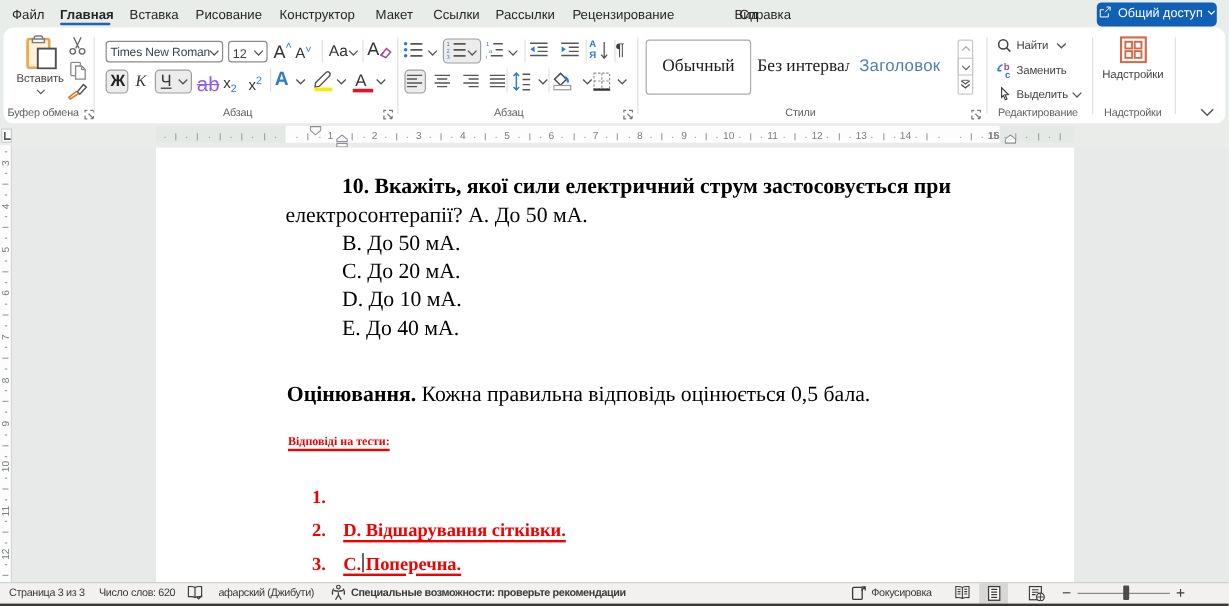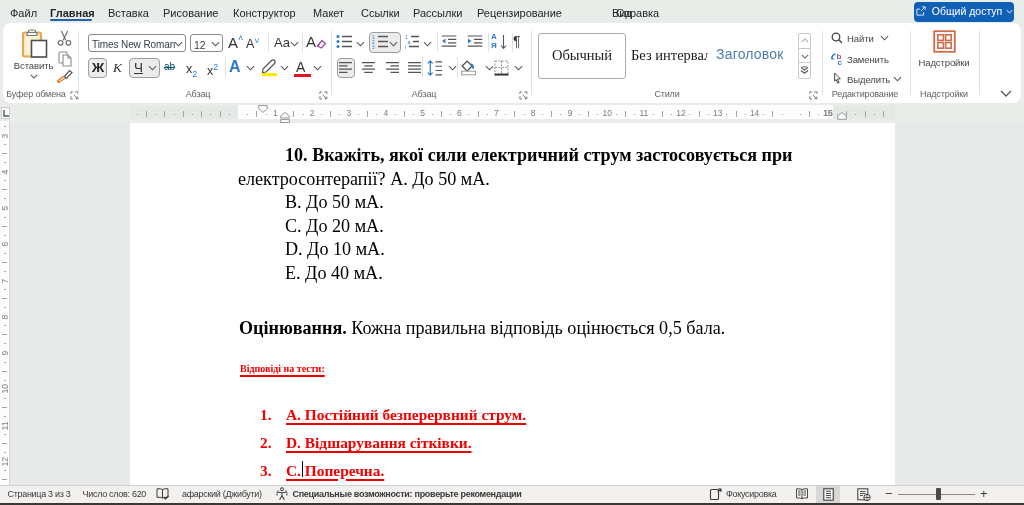--- a/index.html
+++ b/index.html
@@ -123,21 +123,21 @@
     </svg>
 
 <div class="selbox" style="left:88px;top:57.5px;width:19px;height:20px;"></div>
 <div class="abs" style="left:92px;top:60px;font-size:13.5px;font-weight:bold;color:#222;">Ж</div>
 <div class="abs" style="left:113px;top:60px;font-size:13.5px;font-style:italic;color:#333;font-family:'Liberation Serif',serif;">К</div>
 <div class="selbox" style="left:128.5px;top:57.5px;width:31px;height:20px;"></div>
 <div class="abs" style="left:134px;top:60px;font-size:13.5px;color:#333;text-decoration:underline;">Ч</div>
 <svg class="abs" style="left:148px;top:65px" width="9" height="6" viewBox="0 0 10 6">
       <path d="M1 1 L5 5 L9 1" stroke="#555" stroke-width="1.2" fill="none"></path>
     </svg>
-<div class="abs" style="left:164px;top:61px;font-size:10px;color:#0c4a6e;text-decoration:line-through;">ab</div>
+<div class="abs" style="left:164px;top:61px;font-size:17px;color:#8b5cf6;text-decoration:line-through;">ab</div>
 <div class="abs" style="left:186px;top:62px;font-size:12.5px;color:#333;">x<span style="font-size:9px;color:#2b7cd3;vertical-align:-4px;">2</span></div>
 <div class="abs" style="left:207px;top:62px;font-size:12.5px;color:#333;">x<span style="font-size:9px;color:#2b7cd3;vertical-align:5px;">2</span></div>
 <div class="isep" style="left:224.5px;top:57px;height:20px;"></div>
 <div class="abs" style="left:229px;top:58px;font-size:16px;font-weight:bold;color:#2e7cc3;">A</div>
 <svg class="abs" style="left:246px;top:65px" width="9" height="6" viewBox="0 0 10 6">
       <path d="M1 1 L5 5 L9 1" stroke="#555" stroke-width="1.2" fill="none"></path>
     </svg>
 <svg class="abs" style="left:261px;top:58px" width="17" height="18" viewBox="0 0 17 18">
   <path d="M2 11 L10 3 Q12 1 13.5 2.5 Q15 4 13 6 L5 14 L1.5 14.5 Z" fill="#fff" stroke="#555" stroke-width="1.2"></path>
   <rect x="1" y="15" width="15" height="3.4" fill="#ffe900"></rect>
@@ -457,21 +457,20 @@
 
 <div class="dt" style="left:285px;top:146.4px;font-weight:bold;">10. Вкажіть, якої сили електричний струм застосовується при</div>
 <div class="dt" style="left:238px;top:169.9px;">електросонтерапії? А. До 50 мА.</div>
 <div class="dt" style="left:285px;top:193.4px;">В. До 50 мА.</div>
 <div class="dt" style="left:285px;top:216.9px;">С. До 20 мА.</div>
 <div class="dt" style="left:285px;top:240.4px;">D. До 10 мА.</div>
 <div class="dt" style="left:285px;top:264.4px;">Е. До 40 мА.</div>
 <div class="dt" style="left:239px;top:318.9px;"><span class="dtb">Оцінювання.</span> Кожна правильна відповідь оцінюється 0,5 бала.</div>
 <div class="dt dtb red redu" style="left:240px;top:364.1px;font-size:10px;">Відповіді на тести:</div>
 <div class="dt dtb red" style="left:260px;top:407.1px;font-size:15.4px;">1.</div>
-<div class="dt dtb red redu" style="left:286px;top:407.1px;font-size:15.4px;">А. Постійний безперервний струм.</div>
 <div class="dt dtb red" style="left:260px;top:435.1px;font-size:15.4px;">2.</div>
 <div class="dt dtb red redu" style="left:286px;top:435.1px;font-size:15.4px;">D. Відшарування сітківки.</div>
 <div class="dt dtb red" style="left:260px;top:462.6px;font-size:15.4px;">3.</div>
 <div class="dt dtb red redu" style="left:286px;top:462.6px;font-size:15.4px;">С. Поперечна.</div>
 <div class="abs" style="left:302px;top:461px;width:1.2px;height:16px;background:#000;"></div>
 
 <div id="statusbar"></div>
 <div class="st" style="left:7.5px;">Страница 3 из 3</div>
 <div class="st" style="left:82.5px;">Число слов: 620</div>
 <svg class="abs" style="left:156px;top:487.5px" width="13" height="12" viewBox="0 0 13 12">

